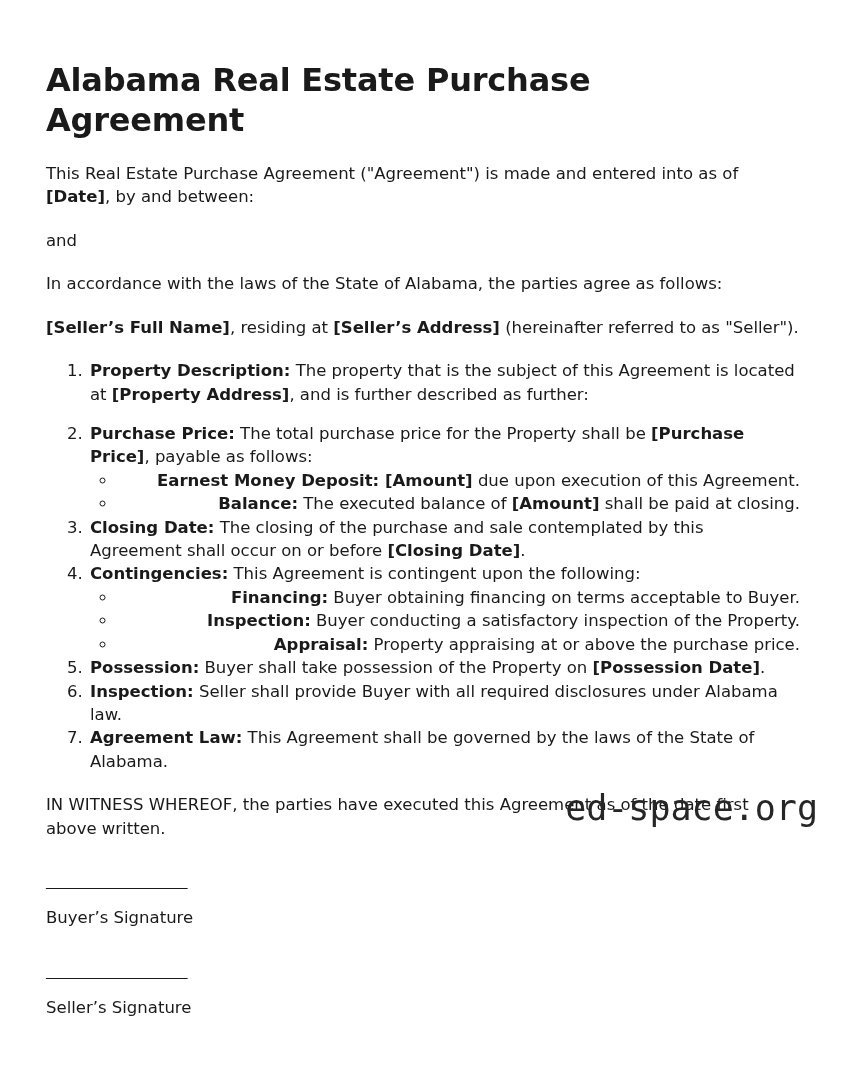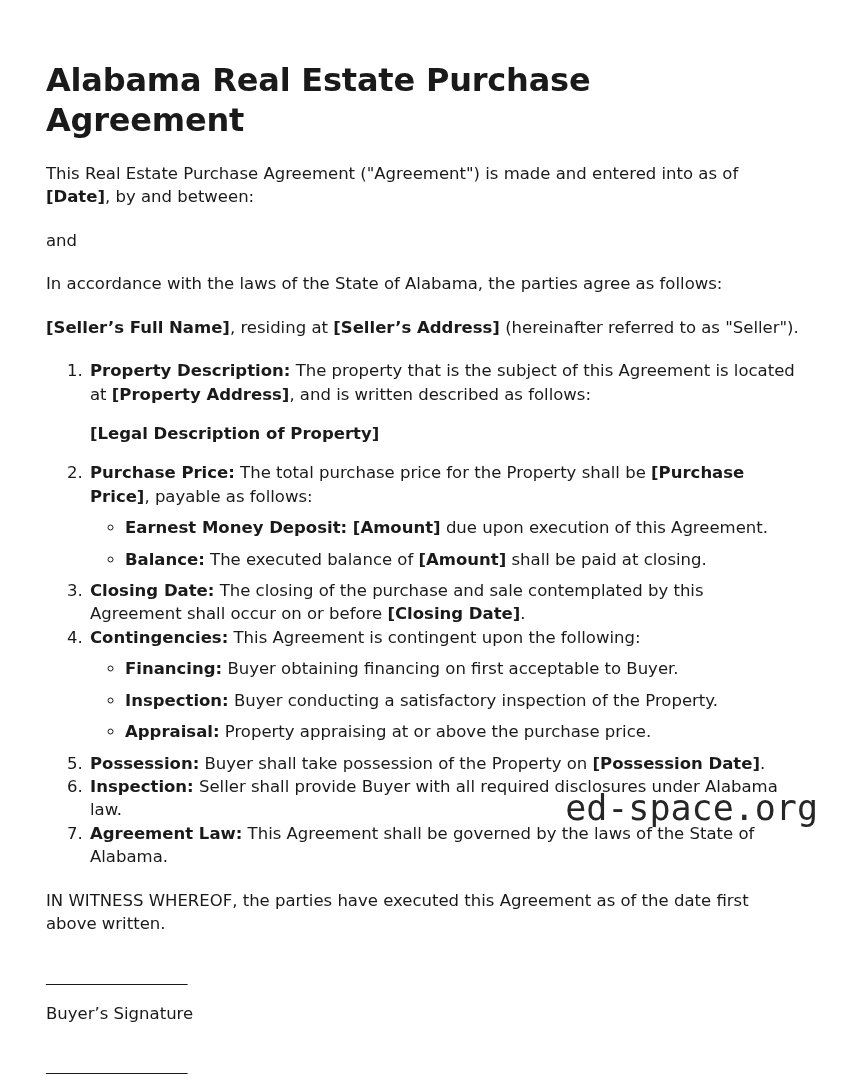--- a/index.html
+++ b/index.html
@@ -59,21 +59,22 @@
     margin: 16px 0 16px 0;
   }
   ul.sub-list {
     list-style-type: circle;
     margin: 0;
     padding-left: 27px;
     font-size: 16.5px;
     line-height: 1.42;
   }
   ul.sub-list > li {
-    margin: 8px;
+    margin: 0;
+    text-align: right;
   }
   .sig-line {
     font-size: 14px;
     line-height: 1.0;
     letter-spacing: -0.6px;
     margin: 34px 0 0 0;
     white-space: nowrap;
   }
   .sig-label {
     font-size: 16.5px;
@@ -107,22 +108,21 @@
 
   <p class="para">In accordance with the laws of the State of Alabama, the parties agree as follows:</p>
 
   <p class="para">
     <b>[Seller’s Full Name]</b><span>, residing at </span><b>[Seller’s Address]</b><span> (hereinafter referred to as "Seller").</span>
   </p>
 
   <ol class="main-list">
 
     <li class="spaced">
-      <b>Property Description:</b><span> The property that is the subject of this Agreement is located at </span><b>[Property Address]</b><span>, and is written described as follows:</span>
-      <p class="legal-desc">[Legal Description of Property]</p>
+      <b>Property Description:</b><span> The property that is the subject of this Agreement is located at </span><b>[Property Address]</b><span>, and is further described as further:</span>
     </li>
 
     <li>
       <b>Purchase Price:</b><span> The total purchase price for the Property shall be </span><b>[Purchase Price]</b><span>, payable as follows:</span>
       <ul class="sub-list">
         <li>
           <b>Earnest Money Deposit: [Amount]</b><span> due upon execution of this Agreement.</span>
         </li>
         <li>
           <b>Balance:</b><span> The executed balance of </span><b>[Amount]</b><span> shall be paid at closing.</span>
@@ -131,21 +131,21 @@
     </li>
 
     <li>
       <b>Closing Date:</b><span> The closing of the purchase and sale contemplated by this Agreement shall occur on or before </span><b>[Closing Date]</b><span>.</span>
     </li>
 
     <li>
       <b>Contingencies:</b><span> This Agreement is contingent upon the following:</span>
       <ul class="sub-list">
         <li>
-          <b>Financing:</b><span> Buyer obtaining financing on first acceptable to Buyer.</span>
+          <b>Financing:</b><span> Buyer obtaining financing on terms acceptable to Buyer.</span>
         </li>
         <li>
           <b>Inspection:</b><span> Buyer conducting a satisfactory inspection of the Property.</span>
         </li>
         <li>
           <b>Appraisal:</b><span> Property appraising at or above the purchase price.</span>
         </li>
       </ul>
     </li>
 

